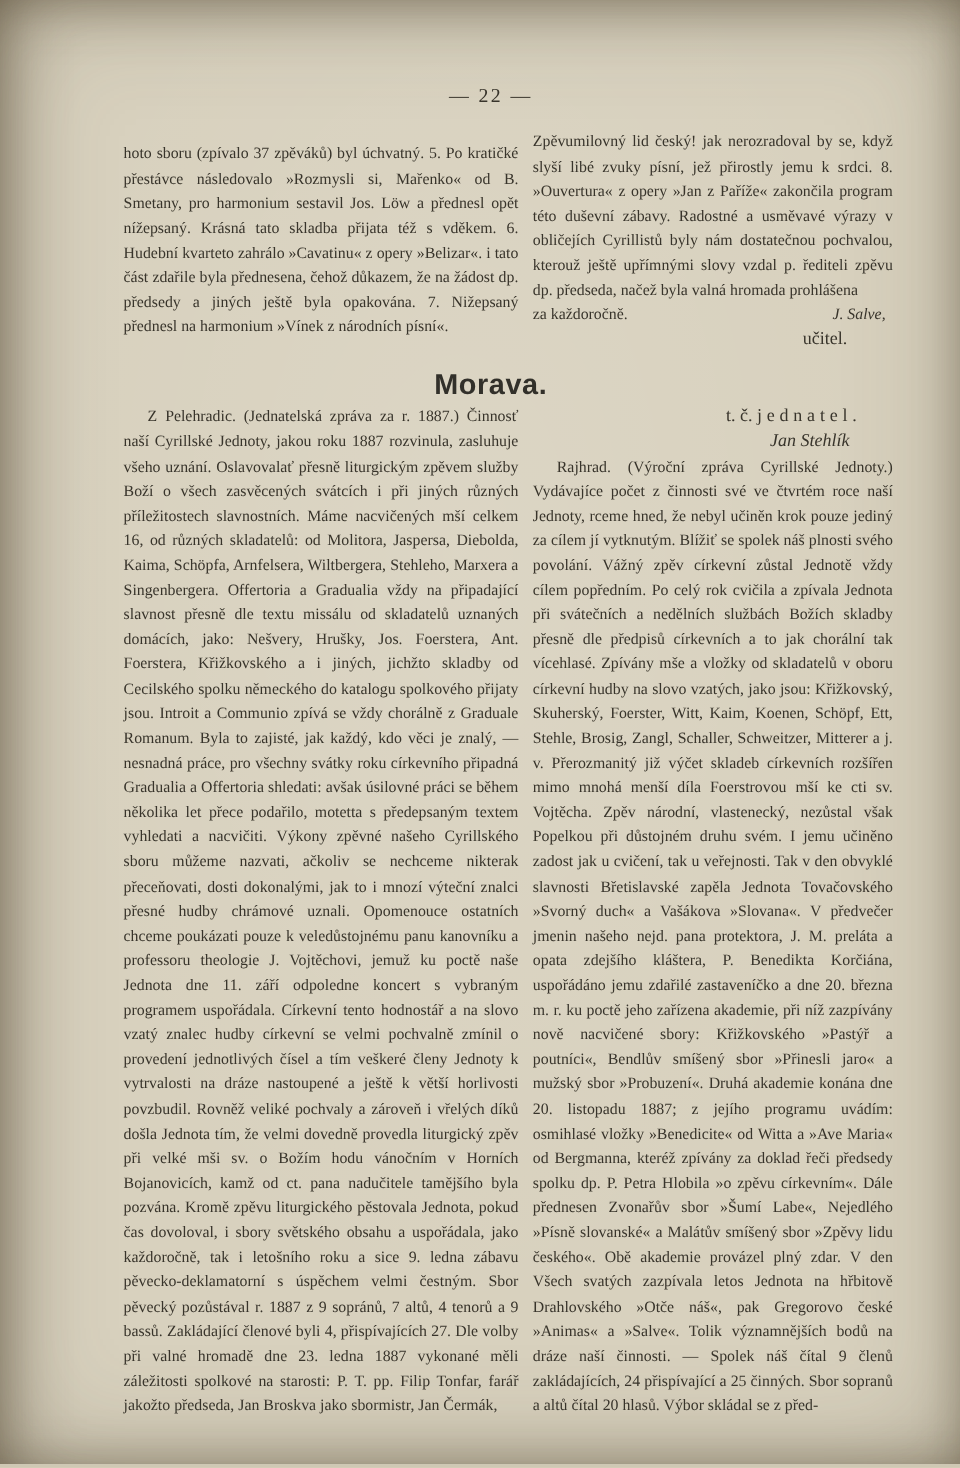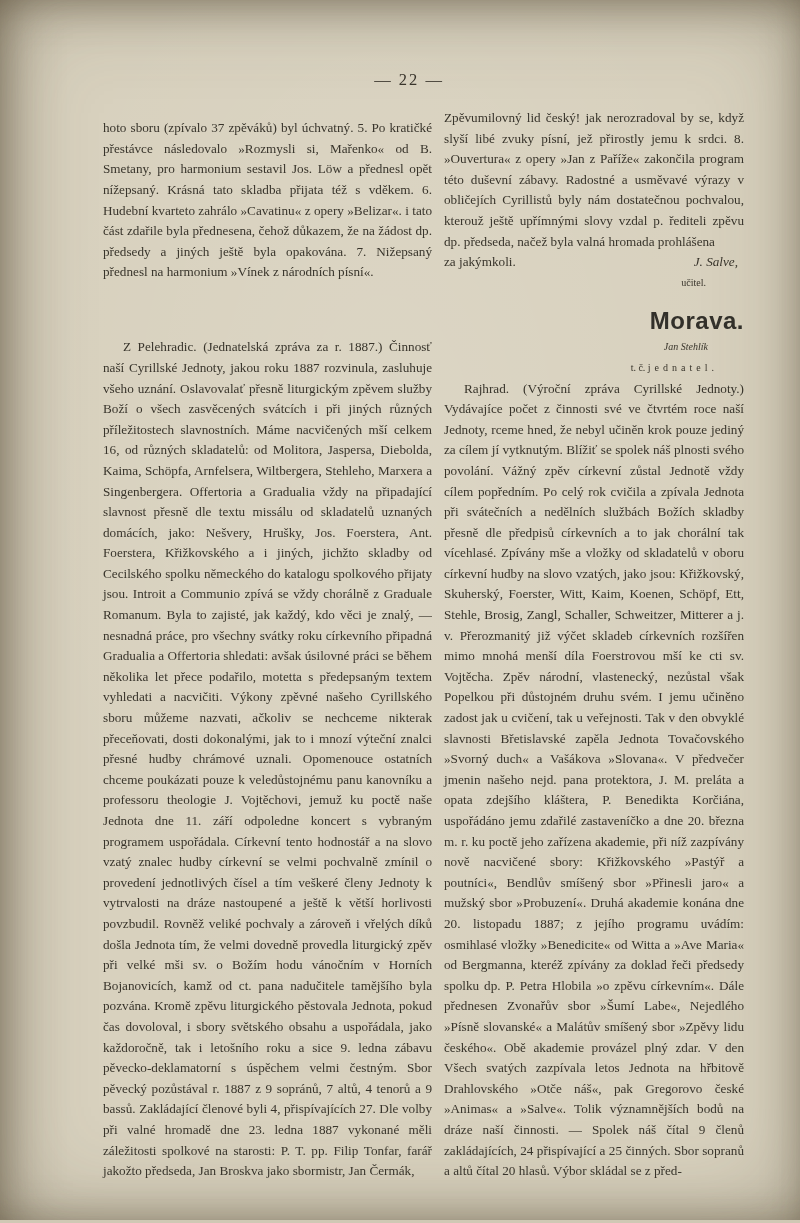--- a/index.html
+++ b/index.html
@@ -51,32 +51,32 @@
   .indent{text-indent:20px;}
   .lead{font-weight:400;}
   .lastline{
     display:flex;
     justify-content:space-between;
     font-size:13.2px;
     line-height:20.6px;
   }
   .italic{font-style:italic;}
   .sig-line{
-    font-size:10px;
+    font-size:15px;
     line-height:20.6px;
     text-align:right;
   }
   .sig-role{padding-right:38px;}
   .sig-name2{padding-right:36px;font-style:italic;}
   .sig-role2{padding-right:26px;}
   .sig-name-inline{padding-right:6px;}
   .spaced{letter-spacing:4px;}
   .section-title{
     margin:14px 0 2px 0;
-    text-align:right;
+    text-align:center;
     font-family:"Liberation Sans", sans-serif;
     font-weight:700;
     font-size:24px;
     letter-spacing:0.5px;
     color:#32302a;
   }
   .section-subtitle{
     margin:6px 0 16px 0;
     text-align:center;
     font-family:"Liberation Serif", serif;
@@ -94,34 +94,34 @@
   <div class="page-number">— 22 —</div>
 
   <div class="two-col">
     <div class="col left">
       <p class="body-text">hoto sboru (zpívalo 37 zpěváků) byl úchvatný. 5. Po kratičké přestávce následovalo »Rozmysli si, Mařenko« od B. Smetany, pro harmonium sestavil Jos. Löw a přednesl opět nížepsaný. Krásná tato skladba přijata též s vděkem. 6. Hudební kvarteto zahrálo »Cavatinu« z opery »Belizar«. i tato část zdařile byla přednesena, čehož důkazem, že na žádost dp. předsedy a jiných ještě byla opakována. 7. Nižepsaný přednesl na harmonium »Vínek z národních písní«.</p>
     </div>
     <div class="rule"></div>
     <div class="col right">
       <p class="body-text">Zpěvumilovný lid český! jak nerozradoval by se, když slyší libé zvuky písní, jež přirostly jemu k srdci. 8. »Ouvertura« z opery »Jan z Paříže« zakončila program této duševní zábavy. Radostné a usměvavé výrazy v obličejích Cyrillistů byly nám dostatečnou pochvalou, kterouž ještě upřímnými slovy vzdal p. řediteli zpěvu dp. předseda, načež byla valná hromada prohlášena</p>
       <div class="lastline">
-        <span>za jakýmkoli.</span>
+        <span>za každoročně.</span>
         <span class="italic sig-name-inline">J. Salve,</span>
       </div>
       <div class="sig-line sig-role">učitel.</div>
     </div>
   </div>
 
   <h1 class="section-title">Morava.</h1>
 
   <div class="two-col">
     <div class="col left">
       <p class="body-text indent"><b class="lead">Z Pelehradic.</b> <span>(Jednatelská zpráva za r. 1887.) Činnosť naší Cyrillské Jednoty, jakou roku 1887 rozvinula, zasluhuje všeho uznání. Oslavovalať přesně liturgickým zpěvem služby Boží o všech zasvěcených svátcích i při jiných různých příležitostech slavnostních. Máme nacvičených mší celkem 16, od různých skladatelů: od Molitora, Jaspersa, Diebolda, Kaima, Schöpfa, Arnfelsera, Wiltbergera, Stehleho, Marxera a Singenbergera. Offertoria a Gradualia vždy na připadající slavnost přesně dle textu missálu od skladatelů uznaných domácích, jako: Nešvery, Hrušky, Jos. Foerstera, Ant. Foerstera, Křižkovského a i jiných, jichžto skladby od Cecilského spolku německého do katalogu spolkového přijaty jsou. Introit a Communio zpívá se vždy chorálně z Graduale Romanum. Byla to zajisté, jak každý, kdo věci je znalý, — nesnadná práce, pro všechny svátky roku církevního připadná Gradualia a Offertoria shledati: avšak úsilovné práci se během několika let přece podařilo, motetta s předepsaným textem vyhledati a nacvičiti. Výkony zpěvné našeho Cyrillského sboru můžeme nazvati, ačkoliv se nechceme nikterak přeceňovati, dosti dokonalými, jak to i mnozí výteční znalci přesné hudby chrámové uznali. Opomenouce ostatních chceme poukázati pouze k veledůstojnému panu kanovníku a professoru theologie J. Vojtěchovi, jemuž ku poctě naše Jednota dne 11. září odpoledne koncert s vybraným programem uspořádala. Církevní tento hodnostář a na slovo vzatý znalec hudby církevní se velmi pochvalně zmínil o provedení jednotlivých čísel a tím veškeré členy Jednoty k vytrvalosti na dráze nastoupené a ještě k větší horlivosti povzbudil. Rovněž veliké pochvaly a zároveň i vřelých díků došla Jednota tím, že velmi dovedně provedla liturgický zpěv při velké mši sv. o Božím hodu vánočním v Horních Bojanovicích, kamž od ct. pana nadučitele tamějšího byla pozvána. Kromě zpěvu liturgického pěstovala Jednota, pokud čas dovoloval, i sbory světského obsahu a uspořádala, jako každoročně, tak i letošního roku a sice 9. ledna zábavu pěvecko-deklamatorní s úspěchem velmi čestným. Sbor pěvecký pozůstával r. 1887 z 9 sopránů, 7 altů, 4 tenorů a 9 bassů. Zakládající členové byli 4, přispívajících 27. Dle volby při valné hromadě dne 23. ledna 1887 vykonané měli záležitosti spolkové na starosti: P. T. pp. Filip Tonfar, farář jakožto předseda, Jan Broskva jako sbormistr, Jan Čermák,</span></p>
     </div>
     <div class="rule"></div>
     <div class="col right">
+      <div class="sig-line sig-role2"><span>t. č.</span> <span class="spaced">jednatel.</span></div>
       <div class="sig-line sig-name2">Jan Stehlík</div>
-      <div class="sig-line sig-role2"><span>t. č.</span> <span class="spaced">jednatel.</span></div>
       <p class="body-text indent"><b class="lead">Rajhrad.</b> <span>(Výroční zpráva Cyrillské Jednoty.) Vydávajíce počet z činnosti své ve čtvrtém roce naší Jednoty, rceme hned, že nebyl učiněn krok pouze jediný za cílem jí vytknutým. Blížiť se spolek náš plnosti svého povolání. Vážný zpěv církevní zůstal Jednotě vždy cílem popředním. Po celý rok cvičila a zpívala Jednota při svátečních a nedělních službách Božích skladby přesně dle předpisů církevních a to jak chorální tak vícehlasé. Zpívány mše a vložky od skladatelů v oboru církevní hudby na slovo vzatých, jako jsou: Křižkovský, Skuherský, Foerster, Witt, Kaim, Koenen, Schöpf, Ett, Stehle, Brosig, Zangl, Schaller, Schweitzer, Mitterer a j. v. Přerozmanitý již výčet skladeb církevních rozšířen mimo mnohá menší díla Foerstrovou mší ke cti sv. Vojtěcha. Zpěv národní, vlastenecký, nezůstal však Popelkou při důstojném druhu svém. I jemu učiněno zadost jak u cvičení, tak u veřejnosti. Tak v den obvyklé slavnosti Břetislavské zapěla Jednota Tovačovského »Svorný duch« a Vašákova »Slovana«. V předvečer jmenin našeho nejd. pana protektora, J. M. preláta a opata zdejšího kláštera, P. Benedikta Korčiána, uspořádáno jemu zdařilé zastaveníčko a dne 20. března m. r. ku poctě jeho zařízena akademie, při níž zazpívány nově nacvičené sbory: Křižkovského »Pastýř a poutníci«, Bendlův smíšený sbor »Přinesli jaro« a mužský sbor »Probuzení«. Druhá akademie konána dne 20. listopadu 1887; z jejího programu uvádím: osmihlasé vložky »Benedicite« od Witta a »Ave Maria« od Bergmanna, kteréž zpívány za doklad řeči předsedy spolku dp. P. Petra Hlobila »o zpěvu církevním«. Dále přednesen Zvonařův sbor »Šumí Labe«, Nejedlého »Písně slovanské« a Malátův smíšený sbor »Zpěvy lidu českého«. Obě akademie provázel plný zdar. V den Všech svatých zazpívala letos Jednota na hřbitově Drahlovského »Otče náš«, pak Gregorovo české »Animas« a »Salve«. Tolik významnějších bodů na dráze naší činnosti. — Spolek náš čítal 9 členů zakládajících, 24 přispívající a 25 činných. Sbor sopranů a altů čítal 20 hlasů. Výbor skládal se z před-</span></p>
     </div>
   </div>
 
 </div>
 
 </body></html>

